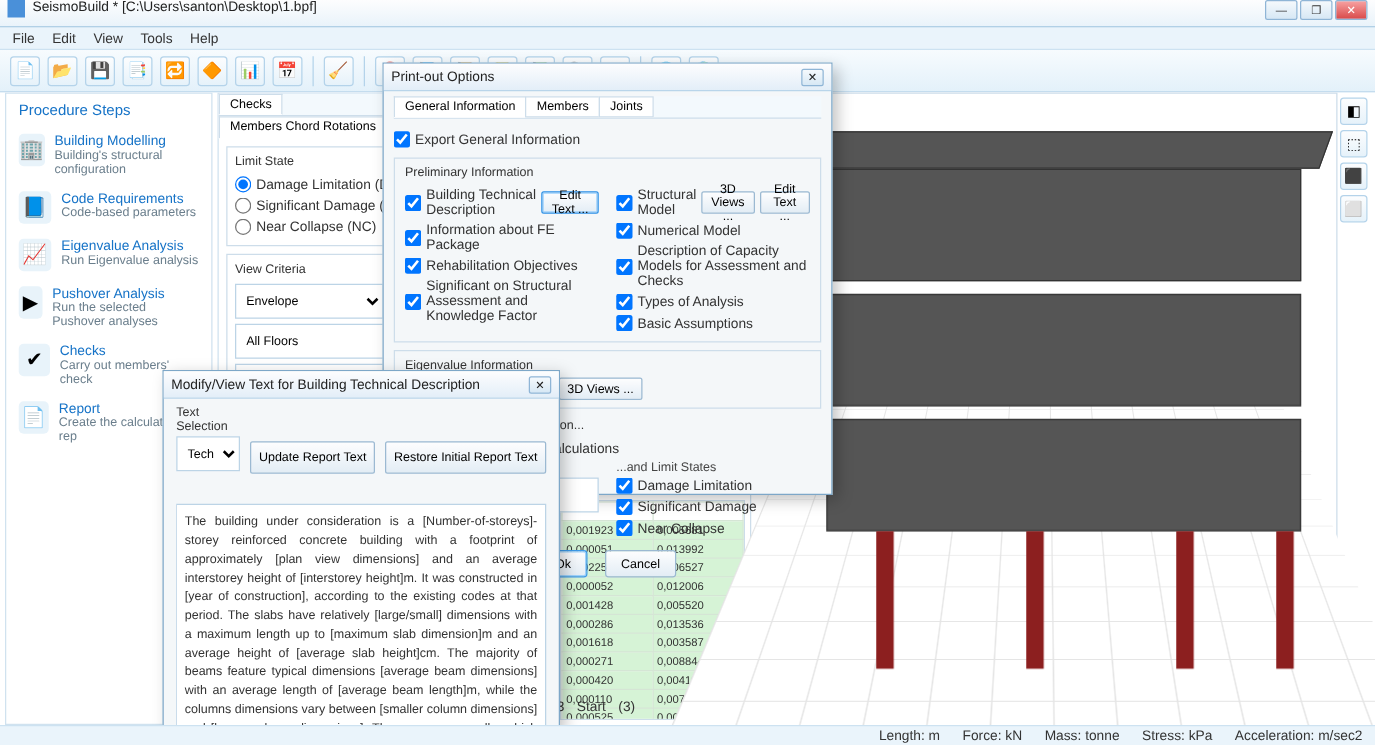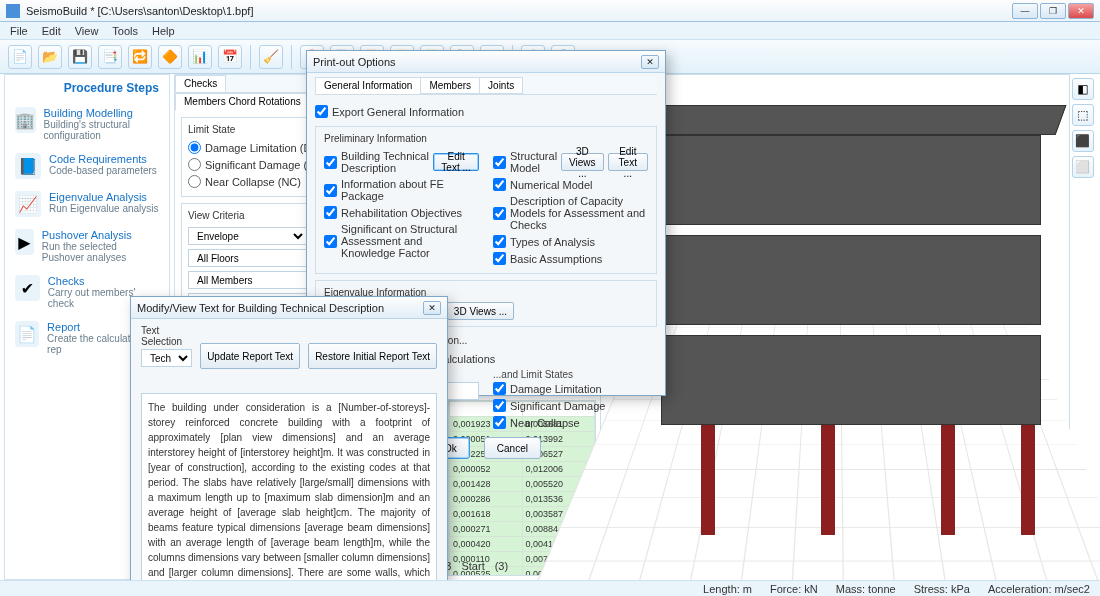--- a/index.html
+++ b/index.html
@@ -1,50 +1,50 @@
 <!DOCTYPE html>
 <html><head>
 <meta charset="utf-8">
 <style>
 * { box-sizing: border-box; margin: 0; padding: 0; font-family: "Segoe UI", Tahoma, sans-serif; font-size: 11px; }
 body { background: #e8f4fb; width: 1100px; height: 596px; overflow: hidden; position: relative; }
 
-.titlebar { height: 22px; background: linear-gradient(#fdfdfe,#e9f3fa); display:flex; align-items:center; padding:0 6px; border-bottom:1px solid #9fc3e0; }
+.titlebar { height: 22px; background: linear-gradient(#fdfdfe,#e9f3fa); display:flex; align-items:flex-start; padding:0 6px; border-bottom:1px solid #9fc3e0; }
 .titlebar .icon { width:14px; height:14px; background:#4a90d9; margin-right:6px; }
 .titlebar .t { flex:1; color:#222; }
 .winbtns { display:flex; gap:2px; }
 .winbtn { width:26px; height:16px; background:linear-gradient(#f5f9fc,#d7e8f5); border:1px solid #8fb5d6; border-radius:2px; display:flex; align-items:center; justify-content:center; font-size:9px; color:#333; }
 .winbtn.close { background:linear-gradient(#f7a1a1,#d94b4b); color:#fff; }
 
 .menubar { height:18px; background:#eaf4fb; display:flex; align-items:center; padding:0 4px; gap:2px; border-bottom:1px solid #cde2f1; }
 .menubar span { padding:2px 6px; color:#333; }
 
 .toolbar { height:34px; background:linear-gradient(#f7fbfe,#e3f1fa); display:flex; align-items:center; padding:0 8px; gap:6px; border-bottom:1px solid #b9d5ea; }
 .tbtn { width:24px; height:24px; background:linear-gradient(#fcfdfe,#e6f2fa); border:1px solid #b4d3ea; border-radius:3px; display:flex; align-items:center; justify-content:center; font-size:13px; }
 .tsep { width:1px; height:24px; background:#b4d3ea; margin:0 2px; }
 
 .workspace { position:absolute; top:74px; left:0; right:0; bottom:16px; background:#fff; }
 
 .sidebar { position:absolute; left:4px; top:0; width:166px; bottom:0; background:#fff; border:1px solid #d0e2ef; }
-.sidebar h3 { padding:6px 10px; color:#1673c7; font-weight:700; font-size:12px;text-align:right; }
+.sidebar h3 { padding:6px 10px; color:#1673c7; font-weight:400; font-size:12px; }
 .step { display:flex; gap:8px; padding:6px 10px; align-items:flex-start; }
 .step .sicon { width:26px; height:26px; display:flex; align-items:center; justify-content:center; font-size:16px; border-radius:4px; background:#e8f3fa; }
 .step .slbl { color:#1673c7; font-size:11px; }
 .step .sdesc { color:#6a7e8c; font-size:10px; }
 
 .checks-panel { position:absolute; left:174px; top:0; width:270px; bottom:0; background:#fff; border:1px solid #d0e2ef; }
 .tabbar { height:18px; display:flex; background:#f3f9fd; border-bottom:1px solid #cdddea; }
 .tab { padding:2px 8px; border:1px solid #cdddea; background:#fff; margin-right:-1px; font-size:10px; }
 .tab.active { border-bottom:1px solid #fff; }
 .subtabbar { height:18px; display:flex; background:#f3f9fd; }
 .fieldset { border:1px solid #cdddea; margin:6px; padding:6px; }
 .fieldset .legend { font-size:10px; color:#333; margin-bottom:4px; }
 .radio, .chk { display:flex; align-items:center; gap:4px; font-size:10px; padding:2px 0; color:#333; }
 .radio input, .chk input { margin:0; }
-.combo { width:100%; height:18px; border:1px solid #bcd4e6; background:#fff; font-size:10px; padding:0 4px; margin:2px 0; }
+.combo { width:100%; height:28px; border:1px solid #bcd4e6; background:#fff; font-size:10px; padding:0 4px; margin:2px 0; }
 
 .datagrid { position:absolute; left:448px; top:326px; width:148px; bottom:4px; background:#fff; border:1px solid #cdddea; overflow:hidden; }
 .datagrid table { width:100%; border-collapse:collapse; }
 .datagrid td { border:1px solid #d5e5d5; background:#d6f3d6; font-size:9px; padding:1px 3px; color:#333; height:15px; }
 .datagrid tr.blank td { background:#fff; }
 .bottomrow { position:absolute; left:174px; bottom:4px; height:16px; font-size:10px; display:flex; gap:10px; color:#333; padding:0 6px; }
 
 .viewport3d { position:absolute; left:600px; right:30px; top:0; bottom:0; background:#fff; border:1px solid #cdddea; }
 .grid3d { position:absolute; inset:0; background:
   linear-gradient(#e5e5e5 1px, transparent 1px) 0 0/40px 40px,

